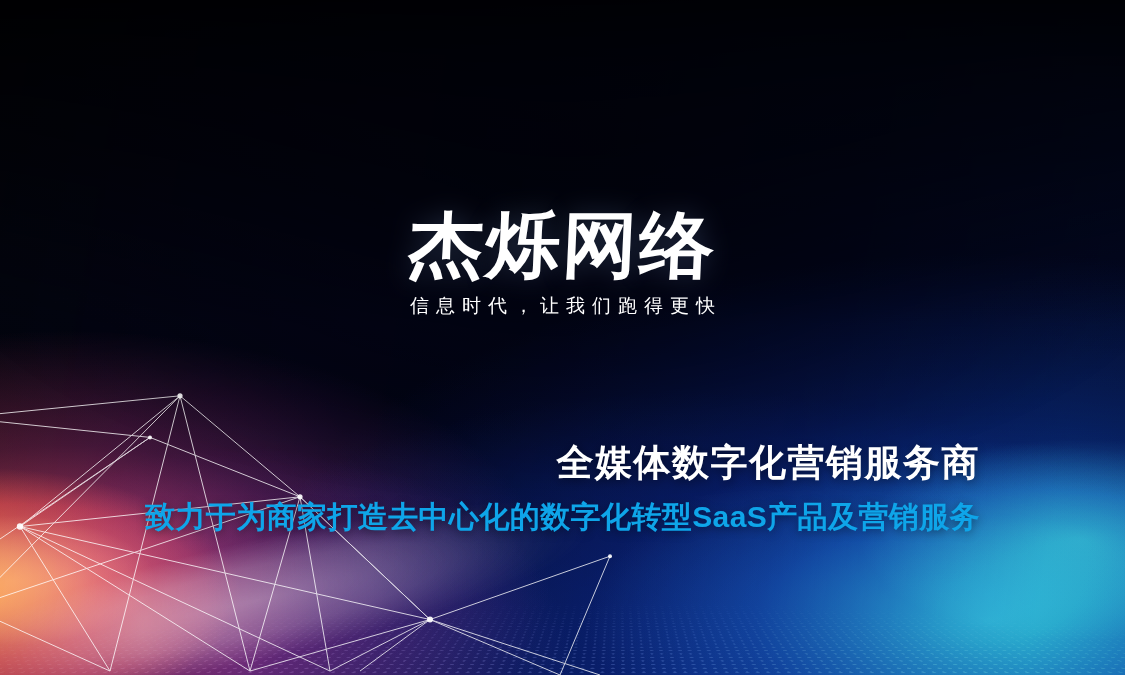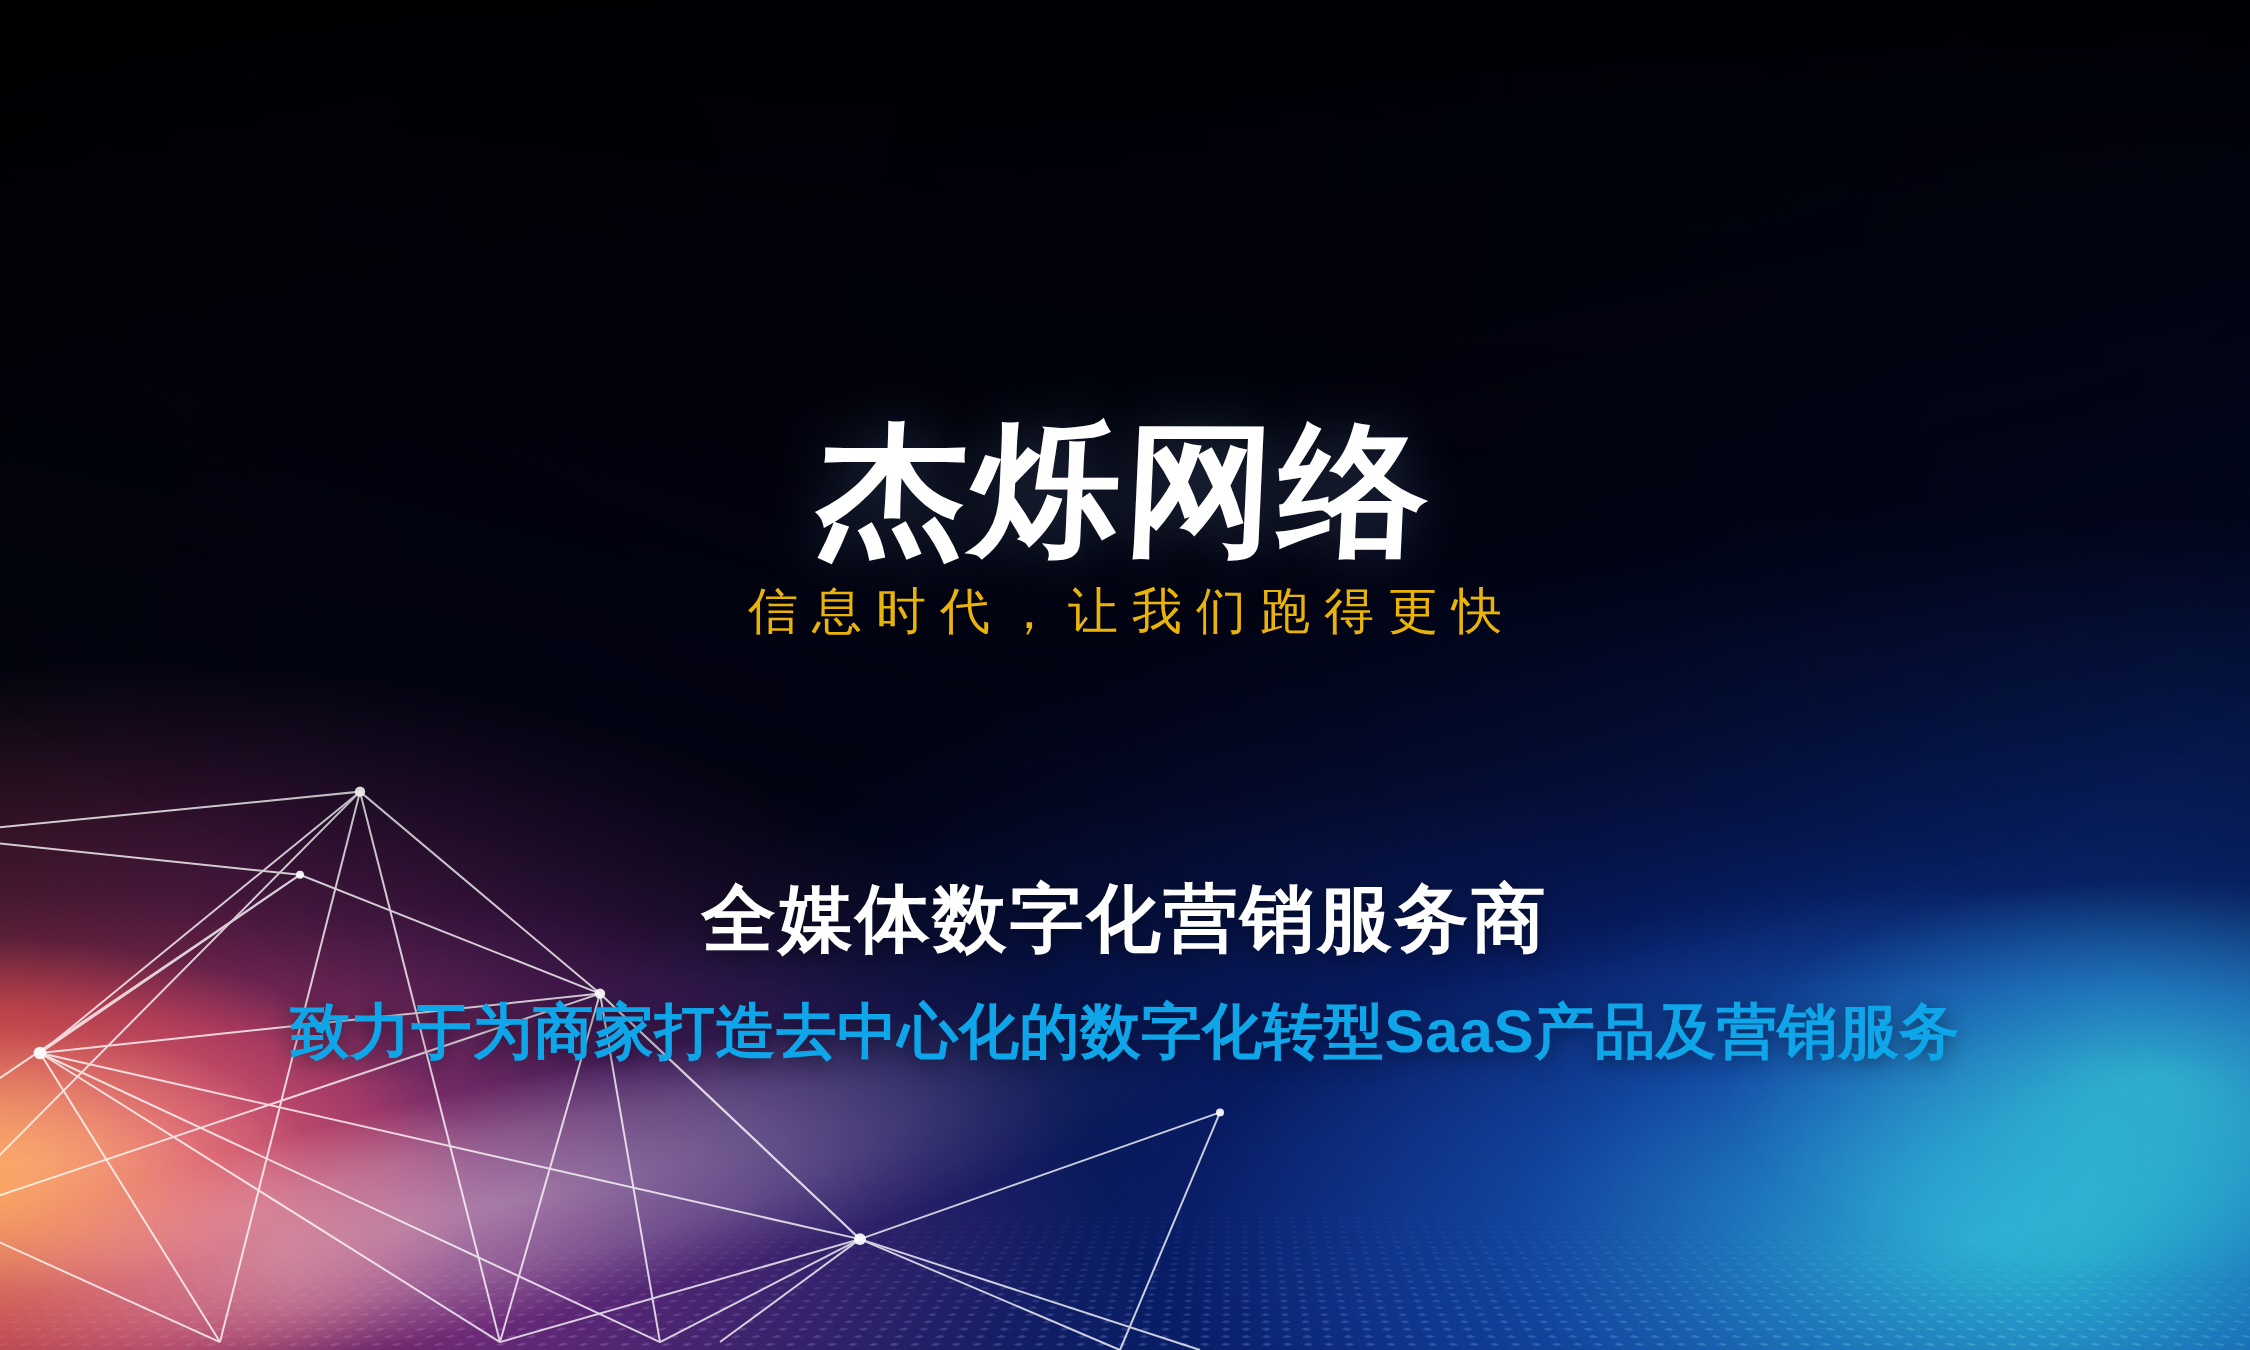--- a/index.html
+++ b/index.html
@@ -165,43 +165,44 @@
     letter-spacing: 2px;
     font-stretch: condensed;
     transform: scaleX(1.04) skewX(-2.5deg);
     text-shadow: 0 0 26px rgba(150,190,255,0.22);
     white-space: nowrap;
   }
 
   #logo-tagline {
     margin-top: 10px;
     font-family: "Liberation Sans", "DejaVu Sans", sans-serif;
-    font-size: 25px;
+    font-size: 19px;
     line-height: 24px;
     font-weight: 400;
-    color: #eab308;
+    color: #ffffff;
     letter-spacing: 7px;
     padding-left: 7px;
     white-space: nowrap;
   }
 
   #headline-block {
     margin-top: 122px;
     text-align: center;
   }
 
   #headline {
-    font-family: Liberation Mono, monospace;
+    font-family: Liberation Serif, serif;
     font-size: 37px;
     line-height: 46px;
     font-weight: 700;
     color: #ffffff;
     letter-spacing: 1.5px;
     white-space: nowrap;
     text-shadow: 0 2px 10px rgba(0,0,0,0.45);
+    text-align: right;
   }
 
   #subheadline {
     margin-top: 12px;
     font-family: "Liberation Sans", "DejaVu Sans", sans-serif;
     font-size: 30px;
     line-height: 38px;
     font-weight: 700;
     color: #0ea5e9;
     letter-spacing: 0.4px;

